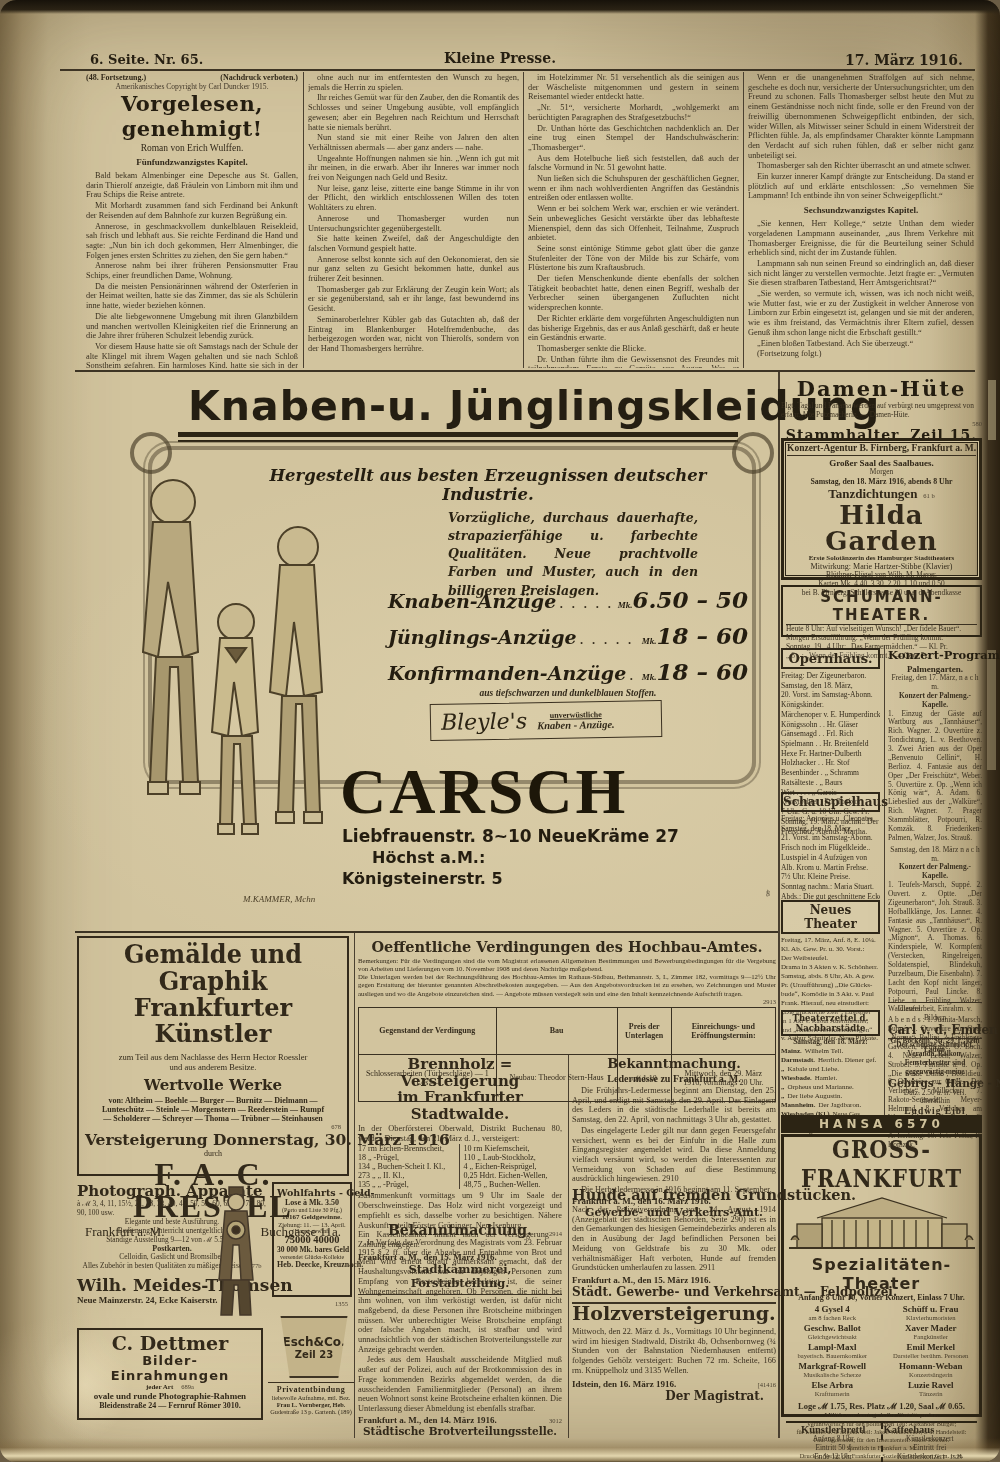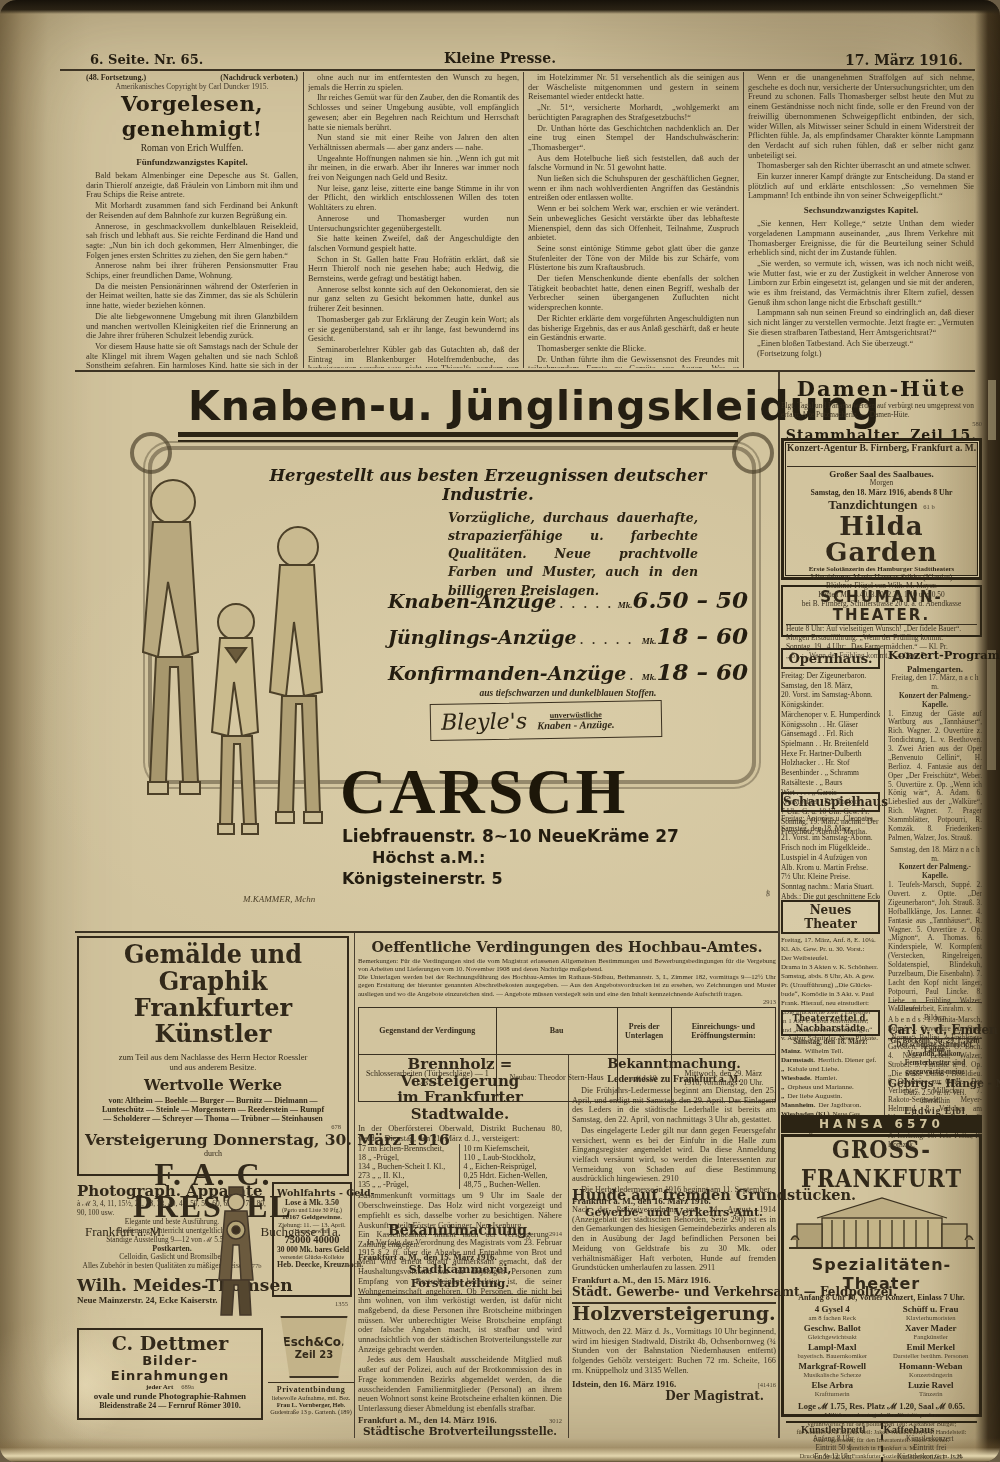--- a/index.html
+++ b/index.html
@@ -96,21 +96,20 @@
   </div>
 
   <div class="abs bt" style="left:308px;top:73px;width:211px;height:295px;overflow:hidden">
       <div class="para">ohne auch nur im entferntesten den Wunsch zu hegen, jemals die Herrin zu spielen.</div>
       <div class="para">Ihr reiches Gemüt war für den Zauber, den die Romantik des Schlosses und seiner Umgebung ausübte, voll empfänglich gewesen; aber ein Begehren nach Reichtum und Herrschaft hatte sie niemals berührt.</div>
       <div class="para">Nun stand sie mit einer Reihe von Jahren den alten Verhältnissen abermals — aber ganz anders — nahe.</div>
       <div class="para">Ungeahnte Hoffnungen nahmen sie hin. „Wenn ich gut mit ihr meinen, in die erwarb. Aber ihr Inneres war immer noch frei von Neigungen nach Geld und Besitz.</div>
       <div class="para">Nur leise, ganz leise, zitterte eine bange Stimme in ihr von der Pflicht, den wirklich entschlossenen Willen des toten Wohltäters zu ehren.</div>
       <div class="para">Annerose und Thomasberger wurden nun Untersuchungsrichter gegenübergestellt.</div>
       <div class="para">Sie hatte keinen Zweifel, daß der Angeschuldigte den falschen Vormund gespielt hatte.</div>
-      <div class="para">Schon in St. Gallen hatte Frau Hofrätin erklärt, daß sie Herrn Thierolf noch nie gesehen habe; auch Hedwig, die Bernsteins, werde gefragt und bestätigt haben.</div>
       <div class="para">Annerose selbst konnte sich auf den Oekonomierat, den sie nur ganz selten zu Gesicht bekommen hatte, dunkel aus früherer Zeit besinnen.</div>
       <div class="para">Thomasberger gab zur Erklärung der Zeugin kein Wort; als er sie gegenüberstand, sah er ihr lange, fast bewundernd ins Gesicht.</div>
       <div class="para">Seminaroberlehrer Kübler gab das Gutachten ab, daß der Eintrag im Blankenburger Hotelfremdenbuche, das herbeigezogen worden war, nicht von Thierolfs, sondern von der Hand Thomasbergers herrühre.</div>
     </div>
   <div class="abs bt" style="left:528px;top:73px;width:211px;height:295px;overflow:hidden">
       <div class="para">im Hotelzimmer Nr. 51 versehentlich als die seinigen aus der Wäscheliste mitgenommen und gestern in seinem Reisemantel wieder entdeckt hatte.</div>
       <div class="para">„Nr. 51“, versicherte Morhardt, „wohlgemerkt am berüchtigten Paragraphen des Strafgesetzbuchs!“</div>
       <div class="para">Dr. Unthan hörte das Geschichtchen nachdenklich an. Der eine trug einen Stempel der Handschuhwäscherin: „Thomasberger“.</div>
       <div class="para">Aus dem Hotelbuche ließ sich feststellen, daß auch der falsche Vormund in Nr. 51 gewohnt hatte.</div>
       <div class="para">Nun ließen sich die Schuhspuren der geschäftlichen Gegner, wenn er ihm nach wohlverdienten Angriffen das Geständnis entreißen oder entlassen wollte.</div>
@@ -123,22 +122,22 @@
     </div>
   <div class="abs" style="left:748px;top:73px;width:226px;height:295px;overflow:hidden">
     <div class="bt">
         <div class="para">Wenn er die unangenehmen Straffolgen auf sich nehme, geschehe es doch nur, versicherte der Untersuchungsrichter, um den Freund zu schonen. Falls Thomasberger selbst heute den Mut zu einem Geständnisse noch nicht finde, solle er den Freund von der freiwillig übernommenen Schweigepflicht entbinden, der sich, wider Willen, als Mitwisser seiner Schuld in einem Widerstreit der Pflichten fühle. Ja, als empfindsamer Charakter könnte Lampmann den Verdacht auf sich ruhen fühlen, daß er selber nicht ganz unbeteiligt sei.</div>
         <div class="para">Thomasberger sah den Richter überrascht an und atmete schwer.</div>
         <div class="para">Ein kurzer innerer Kampf drängte zur Entscheidung. Da stand er plötzlich auf und erklärte entschlossen: „So vernehmen Sie Lampmann! Ich entbinde ihn von seiner Schweigepflicht.“</div>
       </div>
     <div class="chap">Sechsundzwanzigstes Kapitel.</div>
     <div class="bt">
         <div class="para">„Sie kennen, Herr Kollege,“ setzte Unthan dem wieder vorgeladenen Lampmann auseinander, „aus Ihrem Verkehre mit Thomasberger Ereignisse, die für die Beurteilung seiner Schuld erheblich sind, nicht der im Zustande fühlen.</div>
+        <div class="para">Lampmann sah nun seinen Freund so eindringlich an, daß dieser sich nicht länger zu verstellen vermochte. Jetzt fragte er: „Vermuten Sie diesen strafbaren Tatbestand, Herr Amtsgerichtsrat?“</div>
         <div class="para">„Sie werden, so vermute ich, wissen, was ich noch nicht weiß, wie Mutter fast, wie er zu der Zustigkeit in welcher Annerose von Limborn zur Erbin eingesetzt ist, gelangen und sie mit der anderen, wie es ihm freistand, das Vermächtnis ihrer Eltern zufiel, dessen Genuß ihm schon lange nicht die Erbschaft gestillt.“</div>
-        <div class="para">Lampmann sah nun seinen Freund so eindringlich an, daß dieser sich nicht länger zu verstellen vermochte. Jetzt fragte er: „Vermuten Sie diesen strafbaren Tatbestand, Herr Amtsgerichtsrat?“</div>
         <div class="para">„Einen bloßen Tatbestand. Ach Sie überzeugt.“</div>
         <div class="para">(Fortsetzung folgt.)</div>
       </div>
   </div>
 
   <div class="abs rule-h" style="left:75px;top:370px;width:900px;height:2px"></div>
   <div class="abs rule-v" style="left:778px;top:372px;height:1066px;width:2px"></div>
   <div class="abs rule-h" style="left:75px;top:931px;width:703px;height:2px"></div>
   <div class="abs rule-v" style="left:354px;top:933px;height:505px"></div>
   <div class="abs rule-v" style="left:568px;top:1054px;height:384px"></div>
@@ -217,21 +216,21 @@
   <div class="abs rr" style="top:376px">
     <div class="rr-title" style="font-size:21px;letter-spacing:2px">Damen-Hüte</div>
     <div class="tiny" style="margin-top:1px">Elgt. Tagal und Panama werden auf verbürgt neu umgepresst von erfahr. Alte Putzmacherin. — Damen-Hüte.</div>
     <div style="display:flex;justify-content:flex-end">
         <span class="num">580</span>
       </div>
     <div class="rr-title" style="font-size:14px;letter-spacing:1px">Stammhalter, Zeil 15.</div>
   </div>
 
   <div class="abs rr" style="top:438px;height:142px;border:3px solid #2c2414;box-shadow:inset 0 0 0 1px #d2c49e,inset 0 0 0 2px #2c2414;padding:2px 3px;box-sizing:border-box">
-    <div style="font-size:9.5px;font-weight:bold;text-align:center;border-bottom:1px solid #3a3020;padding-bottom:13px">Konzert-Agentur B. Firnberg, Frankfurt a. M.</div>
+    <div style="font-size:9.5px;font-weight:bold;text-align:center;border-bottom:1px solid #3a3020;padding-bottom:2px">Konzert-Agentur B. Firnberg, Frankfurt a. M.</div>
     <div style="font-size:9px;font-weight:bold;text-align:center;margin-top:2px">Großer Saal des Saalbaues.</div>
     <div class="tiny" style="text-align:center">Morgen</div>
     <div style="font-size:7.8px;font-weight:bold;text-align:center">Samstag, den 18. März 1916, abends 8 Uhr</div>
     <div style="display:flex;justify-content:center;gap:6px;align-items:baseline">
       <span style="font-size:13px;font-weight:bold">Tanzdichtungen</span>
       <span class="num">61 b</span>
     </div>
     <div style="font-family:'DejaVu Serif',serif;font-weight:bold;font-size:26px;text-align:center;line-height:1;letter-spacing:1px">Hilda Garden</div>
     <div style="font-size:7px;font-weight:bold;text-align:center">Erste Solotänzerin des Hamburger Stadttheaters</div>
     <div style="font-size:8px;text-align:center">Mitwirkung:  Marie Hartzer-Stibbe  (Klavier)</div>

